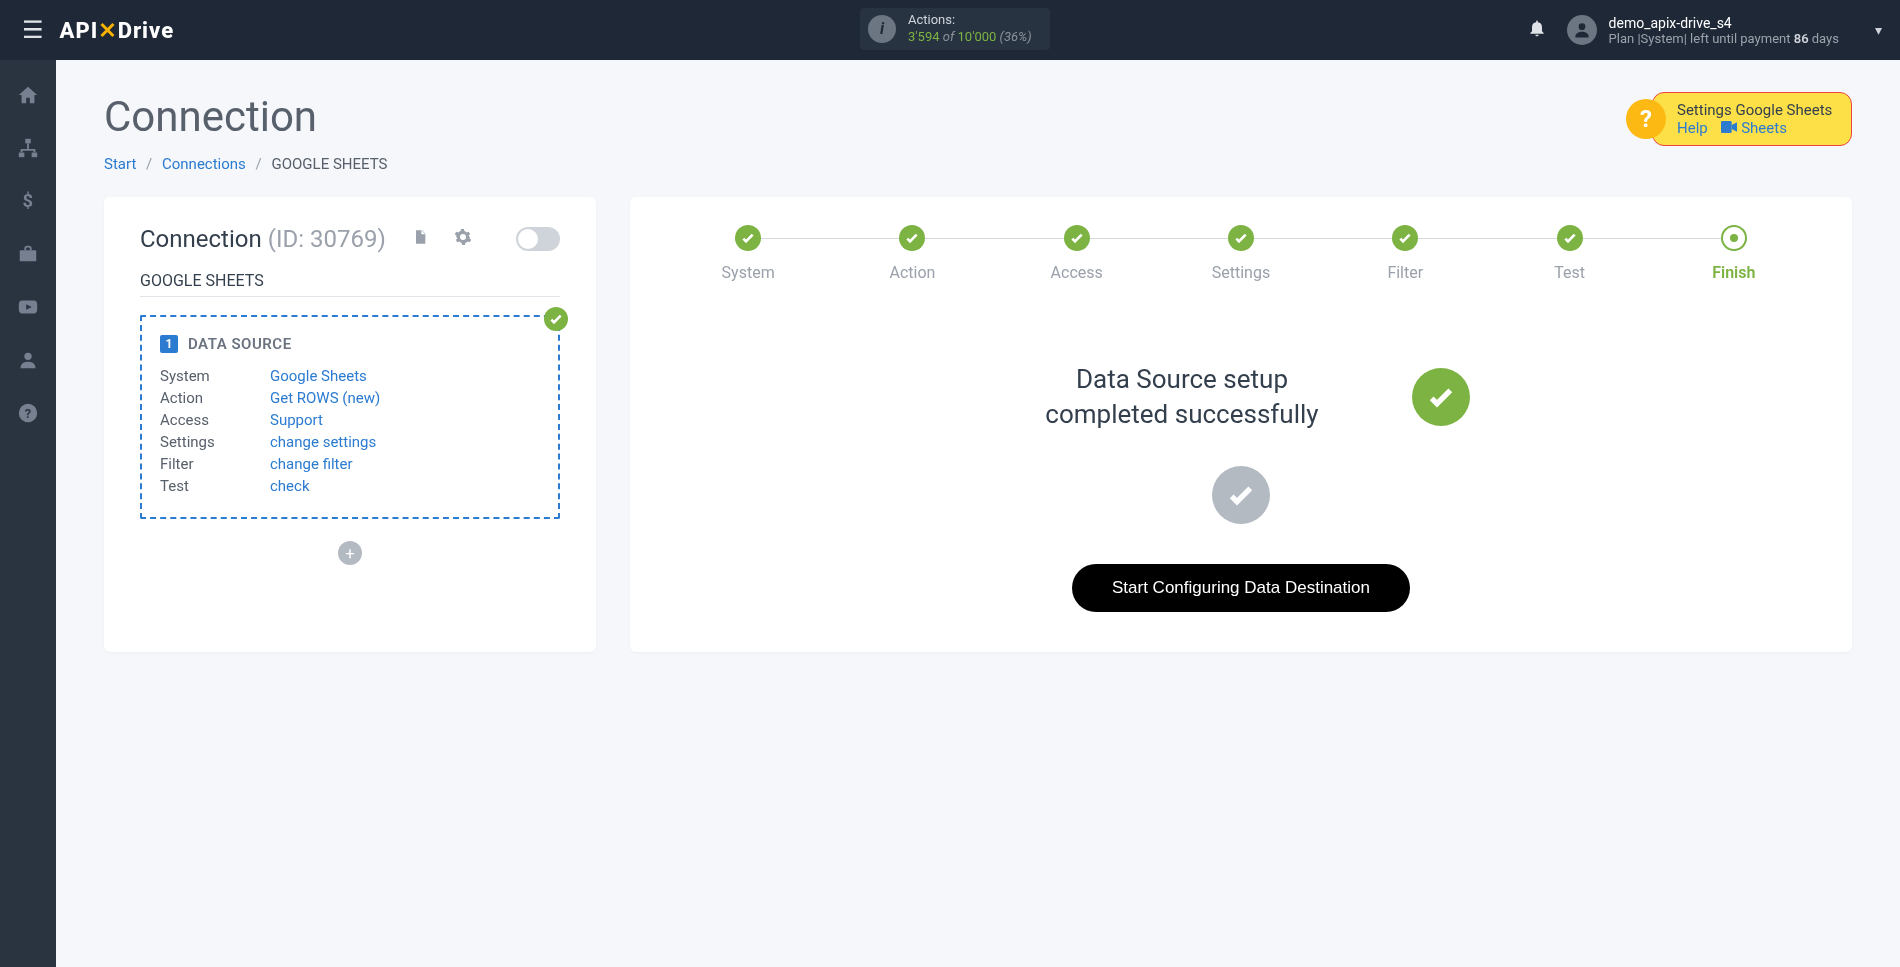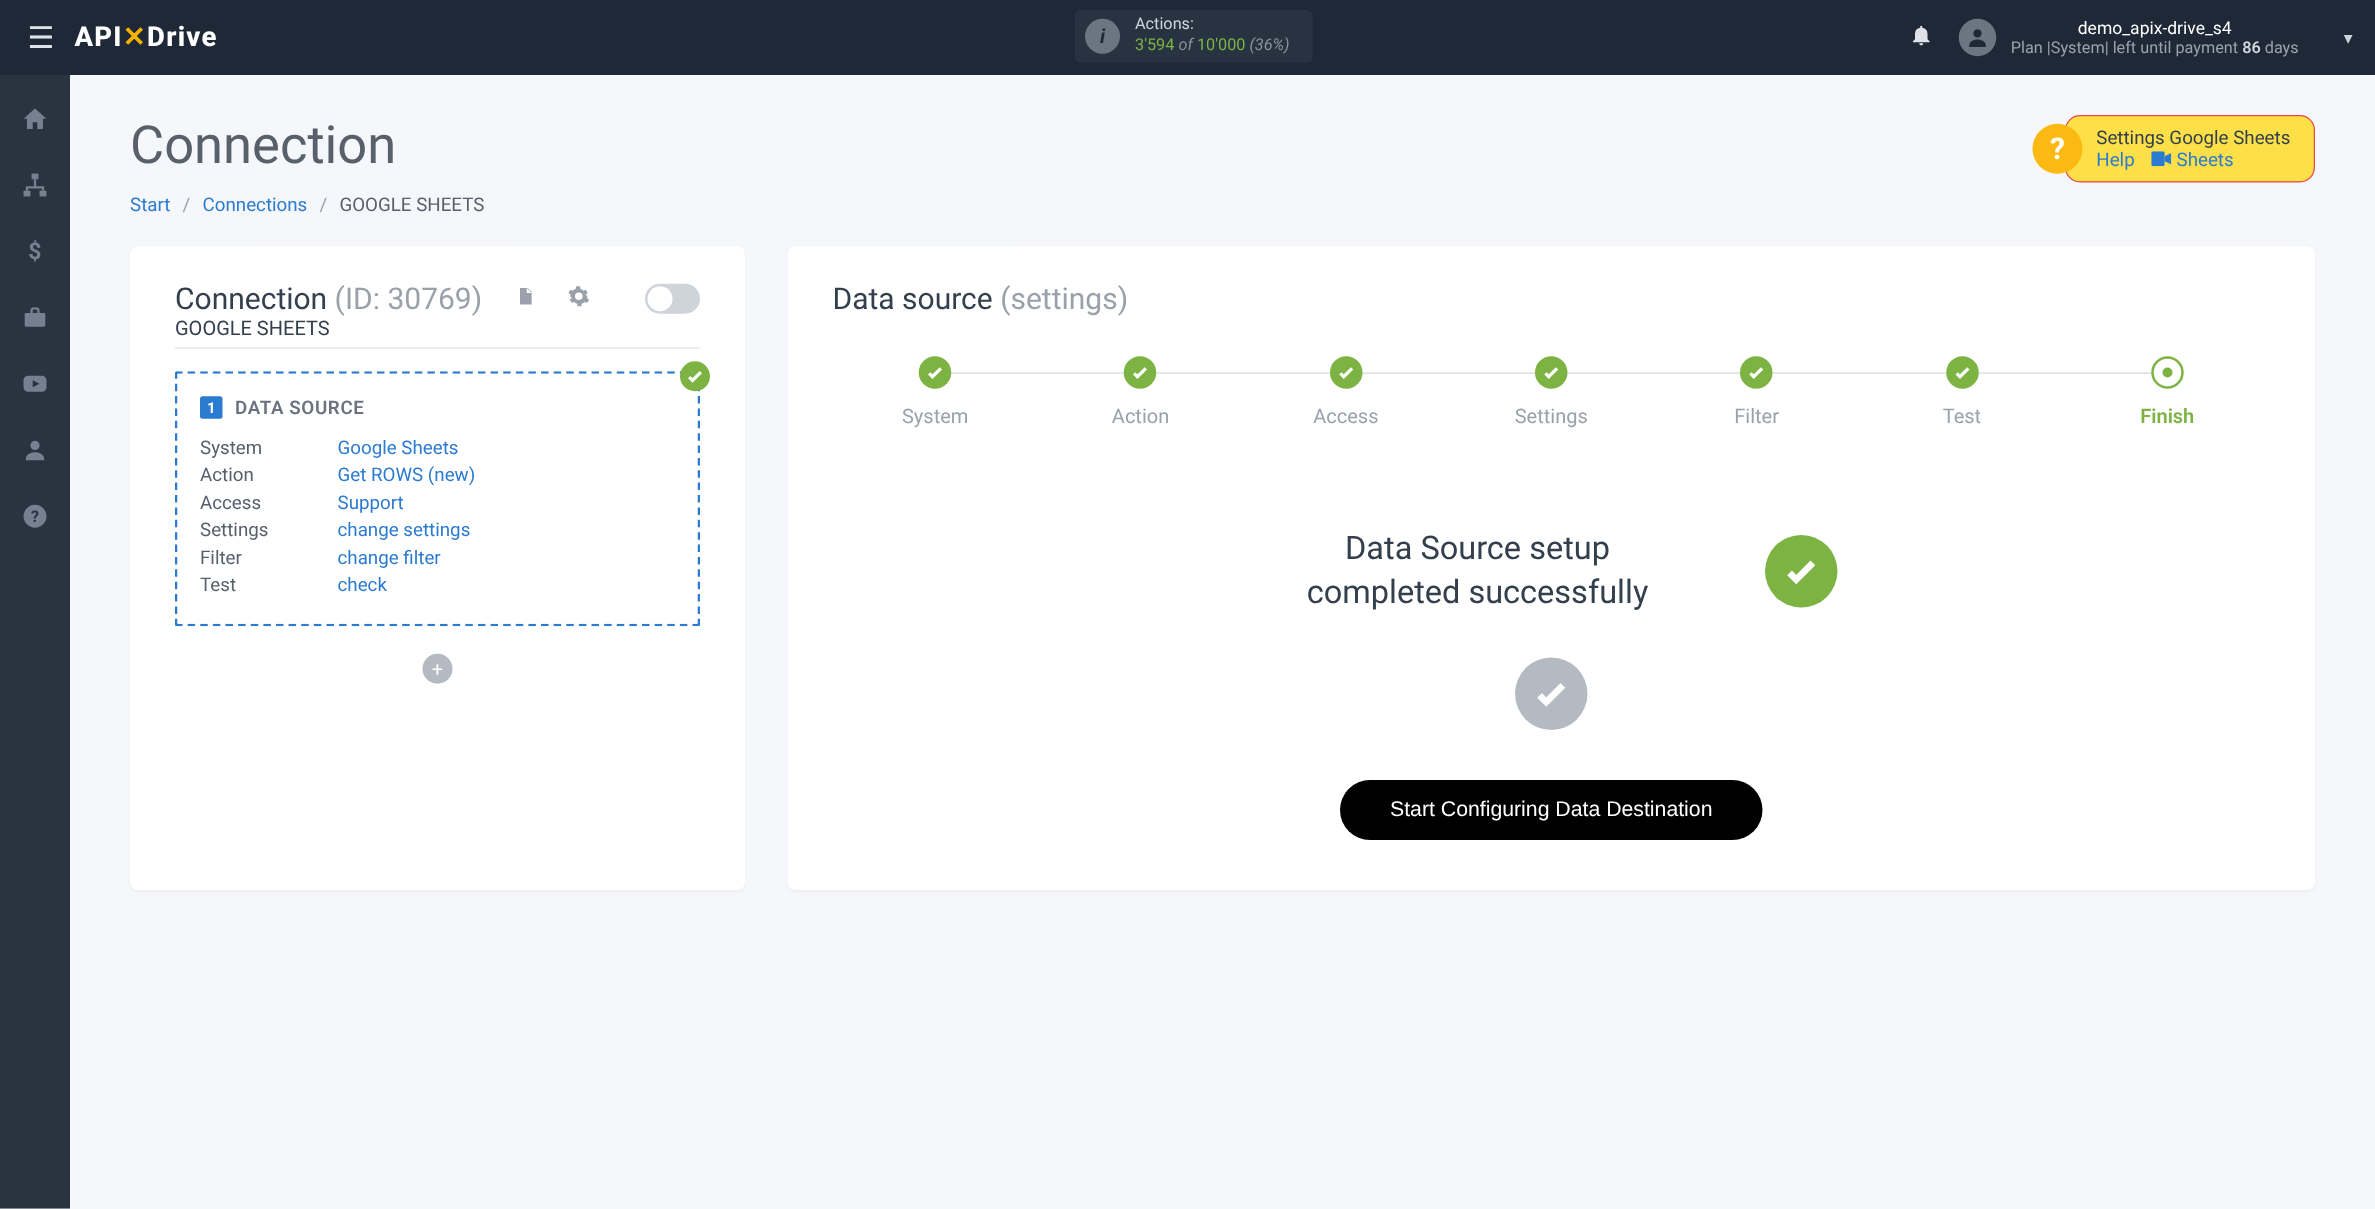--- a/index.html
+++ b/index.html
@@ -11,21 +11,21 @@
 .logo-x { color: #f9b200; font-weight: 800; }
 .actions-pill { position: absolute; left: 860px; top: 8px; background: #283342; border-radius: 4px; padding: 4px 18px 4px 8px; display: flex; align-items: center; gap: 12px; }
 .info-circle { width: 28px; height: 28px; border-radius: 50%; background: #6b7682; color: #1e2836; display: flex; align-items: center; justify-content: center; font-size: 16px; font-weight: bold; font-style: italic; }
 .actions-text { color: #cfd4db; font-size: 13px; line-height: 1.3; }
 .actions-green { color: #7cb342; }
 .actions-of { color: #8a919b; font-style: italic; }
 .top-right { position: absolute; right: 18px; display: flex; align-items: center; gap: 20px; }
 .bell { color: #dfe2e6; font-size: 20px; }
 .user-wrap { display: flex; align-items: center; gap: 12px; }
 .avatar-icon { width: 30px; height: 30px; border-radius: 50%; background: #6b7682; color: #1e2836; display: flex; align-items: center; justify-content: center; }
-.user-lines { color: #fff; font-size: 14px; text-align: center; }
+.user-lines { color: #fff; font-size: 14px; }
 .user-sub { color: #9ba2ac; font-size: 13px; }
 .user-sub .bold { color: #cfd4db; font-weight: 600; }
 .chevron { color: #cfd4db; font-size: 14px; margin-left: 24px; }
 .layout { display: flex; height: calc(100% - 60px); }
 .sidebar { width: 56px; background: #2a3441; display: flex; flex-direction: column; padding-top: 24px; gap: 26px; align-items: center; }
 .sidebar-item { color: #768090; font-size: 20px; cursor: pointer; }
 .main { flex: 1; padding: 32px 48px; overflow: auto; position: relative; }
 .page-title { font-size: 42px; color: #58606c; font-weight: 400; margin-bottom: 14px; }
 .breadcrumb { font-size: 15px; color: #58606c; margin-bottom: 24px; }
 .breadcrumb a { color: #2b7bd1; cursor: pointer; text-decoration: none; }
@@ -34,21 +34,21 @@
 .help-circle { width: 40px; height: 40px; border-radius: 50%; background: #fdb913; color: #fff; display: flex; align-items: center; justify-content: center; font-size: 24px; font-weight: bold; margin-right: -14px; z-index: 2; position: relative; }
 .help-content { border: 1px solid #ef4444; border-radius: 12px; padding: 8px 18px 8px 24px; min-width: 200px; background: #fde047; }
 .help-title { font-size: 15px; color: #333f4d; }
 .help-links { font-size: 15px; }
 .help-link { color: #2b7bd1; cursor: pointer; }
 .video-icon { color: #2b7bd1; margin-left: 10px; }
 .content-grid { display: flex; gap: 34px; }
 .panel { background: #fff; border-radius: 6px; box-shadow: 0 1px 3px rgba(0,0,0,0.04); padding: 28px 36px 40px; }
 .left-panel { width: 492px; }
 .right-panel { flex: 1; }
-.conn-head { display: flex; align-items: center; gap: 26px; }
+.conn-head { display: flex; align-items: center; gap: 26px; margin-bottom: 18px; }
 .conn-title { font-size: 24px; color: #333f4d; font-weight: 400; }
 .conn-id { color: #9aa1ab; }
 .gear-ico, .page-ico { color: #9aa1ab; font-size: 17px; cursor: pointer; }
 .toggle { width: 44px; height: 24px; border-radius: 12px; background: #cfd4db; position: relative; margin-left: 18px; cursor: pointer; }
 .toggle::after { content: ''; width: 20px; height: 20px; border-radius: 50%; background: #fff; position: absolute; left: 2px; top: 2px; }
 .conn-sub { font-size: 16px; color: #333f4d; border-bottom: 1px solid #e1e4e9; padding-bottom: 6px; margin-bottom: 18px; }
 .ds-card { border: 2px dashed #2b7bd1; border-radius: 2px; padding: 18px; position: relative; }
 .ds-check { position: absolute; right: -10px; top: -10px; width: 24px; height: 24px; border-radius: 50%; background: #7cb342; color: #fff; display: flex; align-items: center; justify-content: center; font-size: 14px; }
 .ds-head { display: flex; align-items: center; gap: 10px; margin-bottom: 14px; }
 .ds-num { width: 18px; height: 18px; background: #2b7bd1; color: #fff; font-size: 12px; display: flex; align-items: center; justify-content: center; font-weight: bold; border-radius: 2px; }
@@ -234,23 +234,20 @@
                 <div class="ds-label">Test</div>
                 <div class="ds-value">check</div>
               </div>
             </div>
         </div>
 
         <div class="add-btn">+</div>
       </div>
 
       <div class="panel right-panel">
-        <div class="rp-head">
-          <span>Data source</span> <span class="light">(settings)</span>
-        </div>
         <div class="stepper" id="stepper">
             <div class="step">
               <div class="step-line"></div>
               <div class="step-circle">
                 <svg class="check" viewBox="0 0 24 24" fill="none" stroke="#fff" stroke-width="4">
                   <path d="M5 13l4 4L19 7"></path>
                 </svg>
               </div>
               <div class="step-label">System</div>
             </div>

